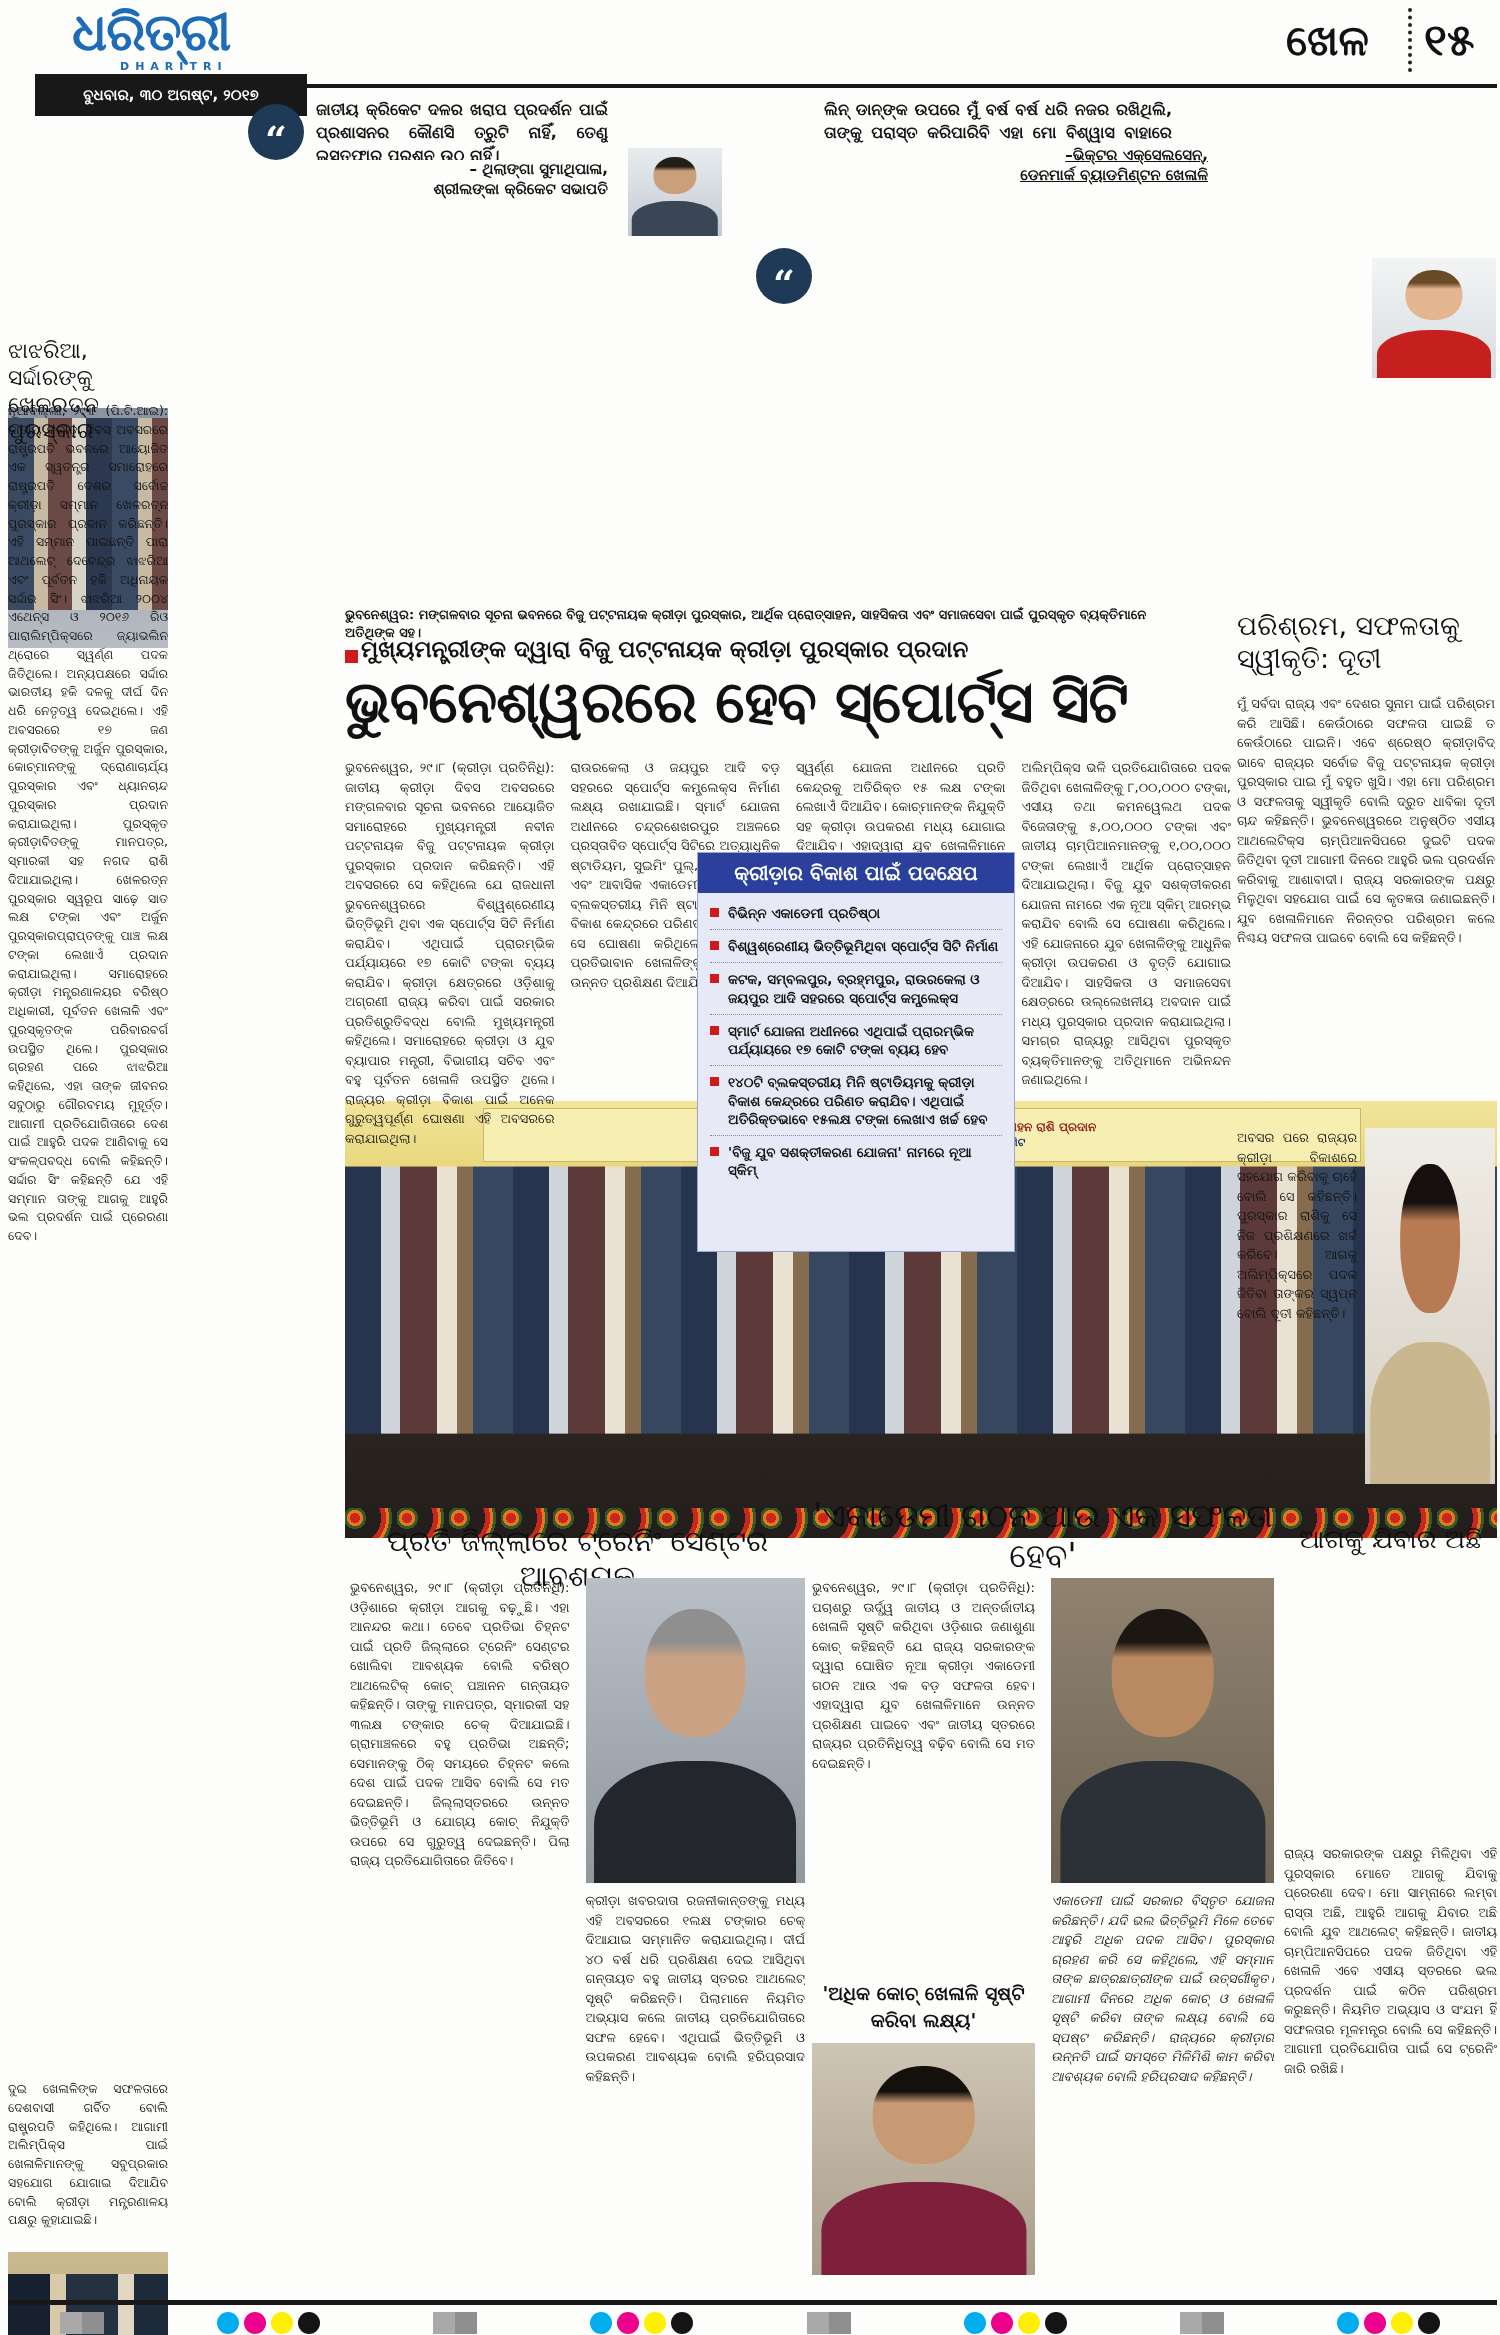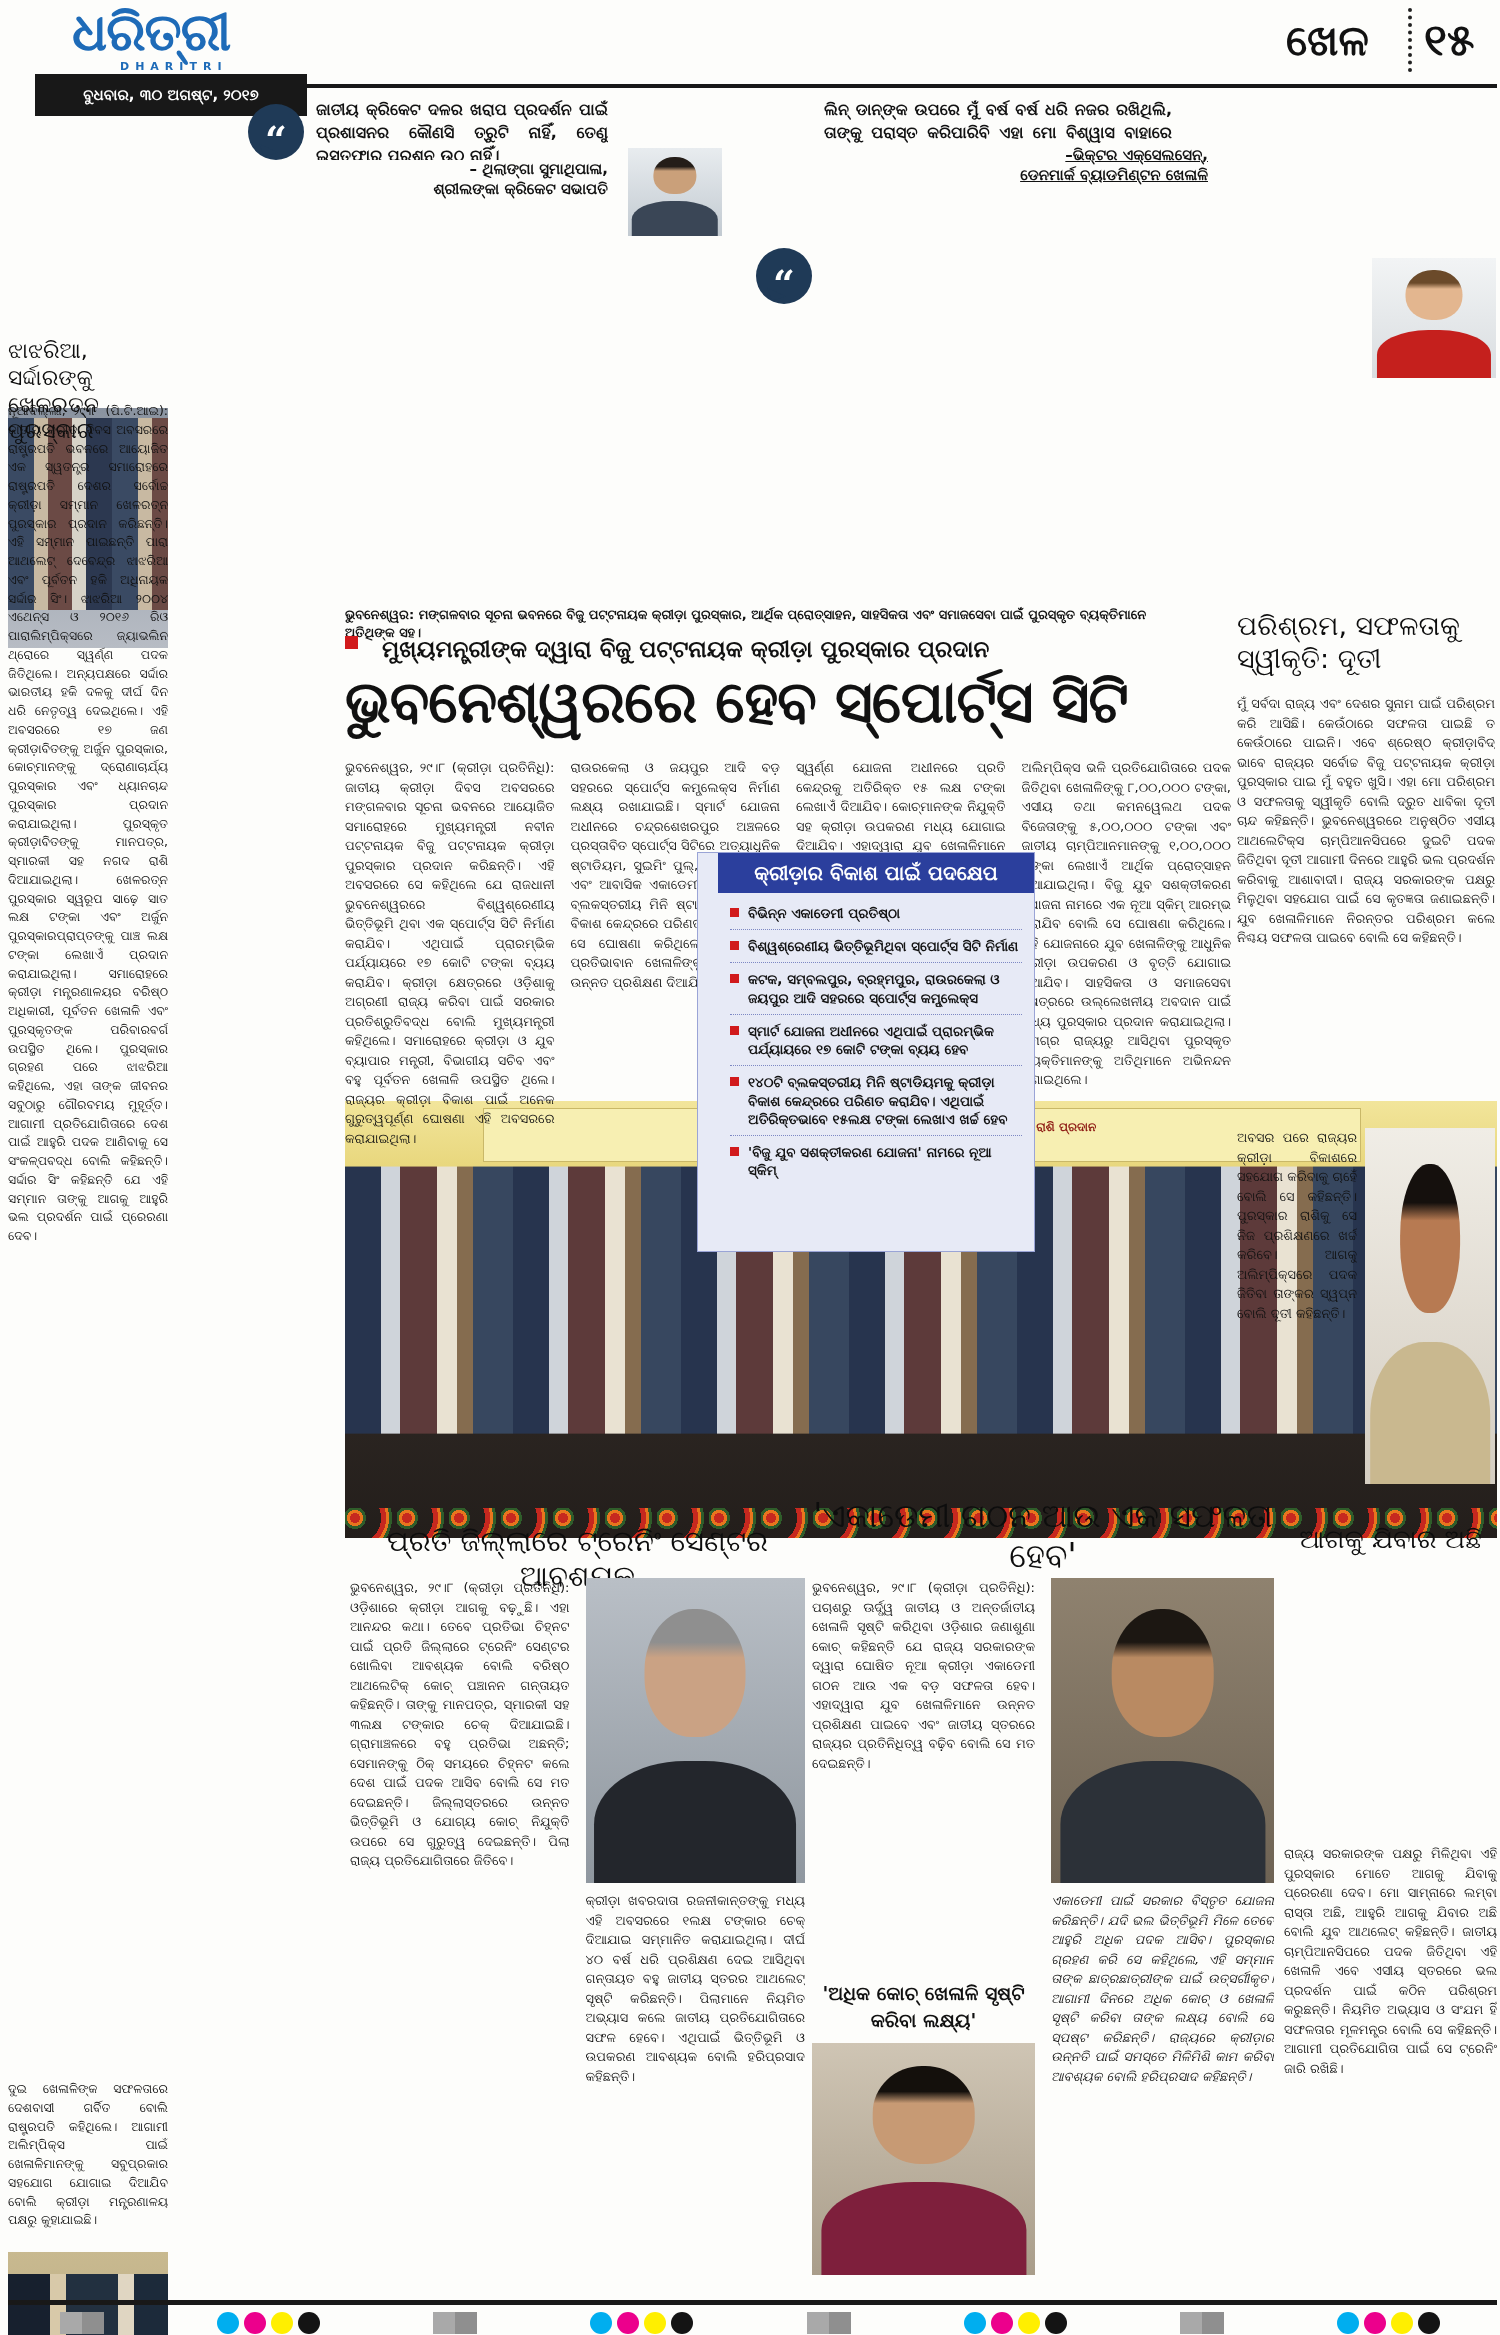--- a/index.html
+++ b/index.html
@@ -42,21 +42,21 @@
   .portrait::after{content:"";position:absolute;left:50%;bottom:-6%;width:92%;height:46%;
      transform:translateX(-50%);border-radius:45% 45% 0 0;background:var(--shirt);}
   .ph-group{background:
      repeating-linear-gradient(90deg,#3a4a63 0 26px,#c8b9a2 26px 40px,#6b4a45 40px 64px,#d7d3c8 64px 78px,#2c3850 78px 104px) 0 20%/100% 80% no-repeat,
      linear-gradient(#8a93a0,#b7bcc4);}
   
   .headline{font-weight:normal;color:#0d0d0d;line-height:1.22;}
   .body-txt{font-size:13px;line-height:1.5;text-align:justify;overflow:hidden;}
   .cols{display:flex;gap:16px;justify-content:center;}
   .cols > div{flex:1;overflow:hidden;}
-  .kicker{display:flex;align-items:flex-start;gap:24px;font-size:23px;font-weight:bold;}
+  .kicker{display:flex;align-items:flex-end;gap:3px;font-size:23px;font-weight:bold;}
   .kicker .sq{width:13px;height:13px;background:#d11a1c;flex:0 0 auto;}
   .main-head{font-size:58px;font-weight:bold;letter-spacing:-1px;white-space:nowrap;}
   
   .infobox{background:#e7eaf6;border:1px solid #9aa4d6;z-index:5;}
   .infobox .title{background:#2b3f9d;color:#fff;font-size:20px;font-weight:bold;
      height:40px;display:flex;align-items:center;justify-content:center;}
   .infobox ul{list-style:none;margin:4px 12px;padding:0;}
   .infobox li{font-size:13.5px;font-weight:600;line-height:1.35;padding:7px 0 7px 18px;
      border-bottom:1px dotted #7d88c4;position:relative;}
   .infobox li:last-child{border-bottom:none;}
@@ -134,21 +134,21 @@
   </div>
   <div class="abs main-head" style="left:345px;top:668px;width:890px;">ଭୁବନେଶ୍ୱରରେ ହେବ ସ୍ପୋର୍ଟ୍ସ ସିଟି</div>
 
   <div class="abs cols" style="left:345px;top:758px;width:886px;height:668px;">
     <div class="body-txt">ଭୁବନେଶ୍ୱର, ୨୯।୮ (କ୍ରୀଡ଼ା ପ୍ରତିନିଧି): ଜାତୀୟ କ୍ରୀଡ଼ା ଦିବସ ଅବସରରେ ମଙ୍ଗଳବାର ସୂଚନା ଭବନରେ ଆୟୋଜିତ ସମାରୋହରେ ମୁଖ୍ୟମନ୍ତ୍ରୀ ନବୀନ ପଟ୍ଟନାୟକ ବିଜୁ ପଟ୍ଟନାୟକ କ୍ରୀଡ଼ା ପୁରସ୍କାର ପ୍ରଦାନ କରିଛନ୍ତି। ଏହି ଅବସରରେ ସେ କହିଥିଲେ ଯେ ରାଜଧାନୀ ଭୁବନେଶ୍ୱରରେ ବିଶ୍ୱଶ୍ରେଣୀୟ ଭିତ୍ତିଭୂମି ଥିବା ଏକ ସ୍ପୋର୍ଟ୍ସ ସିଟି ନିର୍ମାଣ କରାଯିବ। ଏଥିପାଇଁ ପ୍ରାରମ୍ଭିକ ପର୍ଯ୍ୟାୟରେ ୧୭ କୋଟି ଟଙ୍କା ବ୍ୟୟ କରାଯିବ। କ୍ରୀଡ଼ା କ୍ଷେତ୍ରରେ ଓଡ଼ିଶାକୁ ଅଗ୍ରଣୀ ରାଜ୍ୟ କରିବା ପାଇଁ ସରକାର ପ୍ରତିଶ୍ରୁତିବଦ୍ଧ ବୋଲି ମୁଖ୍ୟମନ୍ତ୍ରୀ କହିଥିଲେ। ସମାରୋହରେ କ୍ରୀଡ଼ା ଓ ଯୁବ ବ୍ୟାପାର ମନ୍ତ୍ରୀ, ବିଭାଗୀୟ ସଚିବ ଏବଂ ବହୁ ପୂର୍ବତନ ଖେଳାଳି ଉପସ୍ଥିତ ଥିଲେ। ରାଜ୍ୟର କ୍ରୀଡ଼ା ବିକାଶ ପାଇଁ ଅନେକ ଗୁରୁତ୍ୱପୂର୍ଣ୍ଣ ଘୋଷଣା ଏହି ଅବସରରେ କରାଯାଇଥିଲା।</div>
     <div class="body-txt">ରାଉରକେଲା ଓ ଜୟପୁର ଆଦି ବଡ଼ ସହରରେ ସ୍ପୋର୍ଟ୍ସ କମ୍ପ୍ଲେକ୍ସ ନିର୍ମାଣ ଲକ୍ଷ୍ୟ ରଖାଯାଇଛି। ସ୍ମାର୍ଟ ଯୋଜନା ଅଧୀନରେ ଚନ୍ଦ୍ରଶେଖରପୁର ଅଞ୍ଚଳରେ ପ୍ରସ୍ତାବିତ ସ୍ପୋର୍ଟ୍ସ ସିଟିରେ ଅତ୍ୟାଧୁନିକ ଷ୍ଟାଡିୟମ, ସୁଇମିଂ ପୁଲ୍, ଇନଡୋର ହଲ୍ ଏବଂ ଆବାସିକ ଏକାଡେମୀ ରହିବ। ୧୪୦ଟି ବ୍ଲକସ୍ତରୀୟ ମିନି ଷ୍ଟାଡିୟମକୁ କ୍ରୀଡ଼ା ବିକାଶ କେନ୍ଦ୍ରରେ ପରିଣତ କରାଯିବ ବୋଲି ସେ ଘୋଷଣା କରିଥିଲେ। ଗ୍ରାମାଞ୍ଚଳର ପ୍ରତିଭାବାନ ଖେଳାଳିଙ୍କୁ ଚିହ୍ନଟ କରି ଉନ୍ନତ ପ୍ରଶିକ୍ଷଣ ଦିଆଯିବ।</div>
     <div class="body-txt">ସ୍ୱର୍ଣ୍ଣ ଯୋଜନା ଅଧୀନରେ ପ୍ରତି କେନ୍ଦ୍ରକୁ ଅତିରିକ୍ତ ୧୫ ଲକ୍ଷ ଟଙ୍କା ଲେଖାଏଁ ଦିଆଯିବ। କୋଚ୍‌ମାନଙ୍କ ନିଯୁକ୍ତି ସହ କ୍ରୀଡ଼ା ଉପକରଣ ମଧ୍ୟ ଯୋଗାଇ ଦିଆଯିବ। ଏହାଦ୍ୱାରା ଯୁବ ଖେଳାଳିମାନେ ନିଜ ଅଞ୍ଚଳରେ ପ୍ରଶିକ୍ଷଣ ପାଇପାରିବେ ବୋଲି ମୁଖ୍ୟମନ୍ତ୍ରୀ କହିଥିଲେ।</div>
     <div class="body-txt">ଅଲିମ୍ପିକ୍ସ ଭଳି ପ୍ରତିଯୋଗିତାରେ ପଦକ ଜିତିଥିବା ଖେଳାଳିଙ୍କୁ ୮,୦୦,୦୦୦ ଟଙ୍କା, ଏସୀୟ ତଥା କମନୱେଲଥ ପଦକ ବିଜେତାଙ୍କୁ ୫,୦୦,୦୦୦ ଟଙ୍କା ଏବଂ ଜାତୀୟ ଚାମ୍ପିଆନମାନଙ୍କୁ ୧,୦୦,୦୦୦ ଟଙ୍କା ଲେଖାଏଁ ଆର୍ଥିକ ପ୍ରୋତ୍ସାହନ ଦିଆଯାଇଥିଲା। ବିଜୁ ଯୁବ ସଶକ୍ତୀକରଣ ଯୋଜନା ନାମରେ ଏକ ନୂଆ ସ୍କିମ୍ ଆରମ୍ଭ କରାଯିବ ବୋଲି ସେ ଘୋଷଣା କରିଥିଲେ। ଏହି ଯୋଜନାରେ ଯୁବ ଖେଳାଳିଙ୍କୁ ଆଧୁନିକ କ୍ରୀଡ଼ା ଉପକରଣ ଓ ବୃତ୍ତି ଯୋଗାଇ ଦିଆଯିବ। ସାହସିକତା ଓ ସମାଜସେବା କ୍ଷେତ୍ରରେ ଉଲ୍ଲେଖନୀୟ ଅବଦାନ ପାଇଁ ମଧ୍ୟ ପୁରସ୍କାର ପ୍ରଦାନ କରାଯାଇଥିଲା। ସମଗ୍ର ରାଜ୍ୟରୁ ଆସିଥିବା ପୁରସ୍କୃତ ବ୍ୟକ୍ତିମାନଙ୍କୁ ଅତିଥିମାନେ ଅଭିନନ୍ଦନ ଜଣାଇଥିଲେ।</div>
   </div>
 
-  <div class="abs infobox" style="left:697px;top:852px;width:316px;height:398px;padding-left:20px;">
+  <div class="abs infobox" style="left:697px;top:852px;width:316px;height:398px;">
     <div class="title">କ୍ରୀଡ଼ାର ବିକାଶ ପାଇଁ ପଦକ୍ଷେପ</div>
     <ul>
       <li>ବିଭିନ୍ନ ଏକାଡେମୀ ପ୍ରତିଷ୍ଠା</li>
       <li>ବିଶ୍ୱଶ୍ରେଣୀୟ ଭିତ୍ତିଭୂମିଥିବା ସ୍ପୋର୍ଟ୍ସ ସିଟି ନିର୍ମାଣ</li>
       <li>କଟକ, ସମ୍ବଲପୁର, ବ୍ରହ୍ମପୁର, ରାଉରକେଲା ଓ ଜୟପୁର ଆଦି ସହରରେ ସ୍ପୋର୍ଟ୍ସ କମ୍ପ୍ଲେକ୍ସ</li>
       <li>ସ୍ମାର୍ଟ ଯୋଜନା ଅଧୀନରେ ଏଥିପାଇଁ ପ୍ରାରମ୍ଭିକ ପର୍ଯ୍ୟାୟରେ ୧୭ କୋଟି ଟଙ୍କା ବ୍ୟୟ ହେବ</li>
       <li>୧୪୦ଟି ବ୍ଲକସ୍ତରୀୟ ମିନି ଷ୍ଟାଡିୟମକୁ କ୍ରୀଡ଼ା ବିକାଶ କେନ୍ଦ୍ରରେ ପରିଣତ କରାଯିବ। ଏଥିପାଇଁ ଅତିରିକ୍ତଭାବେ ୧୫ଲକ୍ଷ ଟଙ୍କା ଲେଖାଏ ଖର୍ଚ୍ଚ ହେବ</li>
       <li>'ବିଜୁ ଯୁବ ସଶକ୍ତୀକରଣ ଯୋଜନା' ନାମରେ ନୂଆ ସ୍କିମ୍</li>
     </ul>
   </div>

